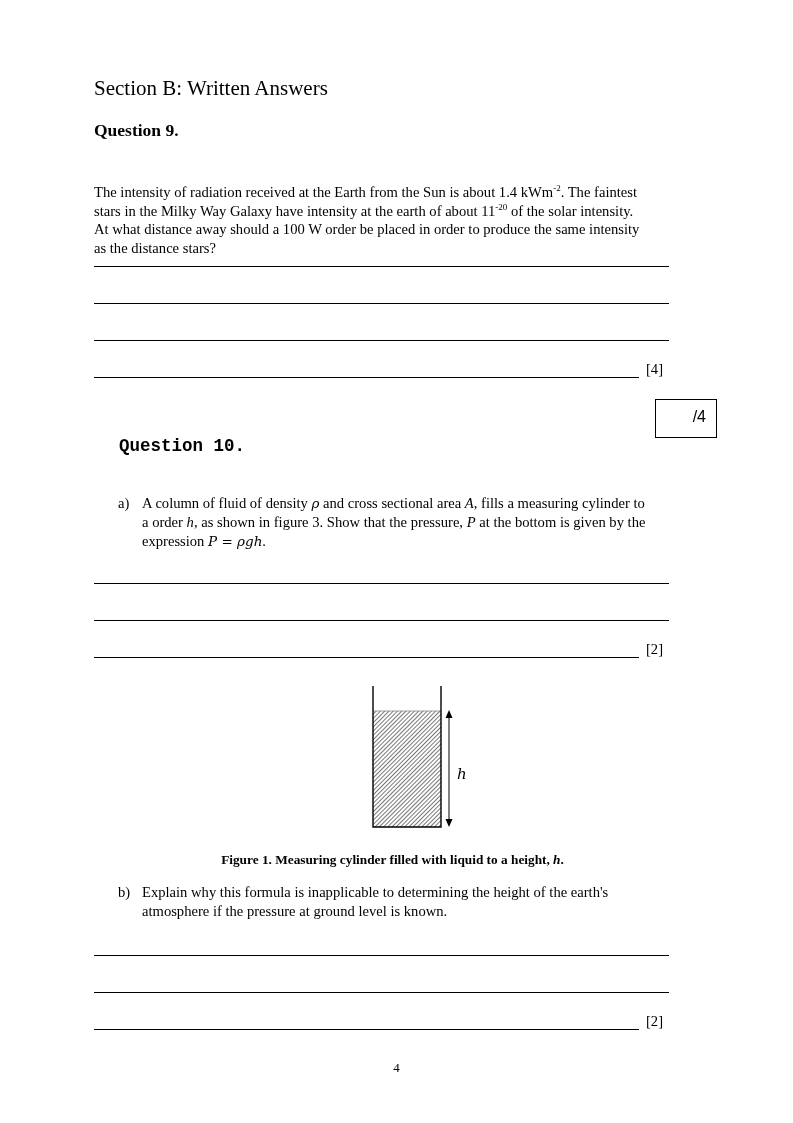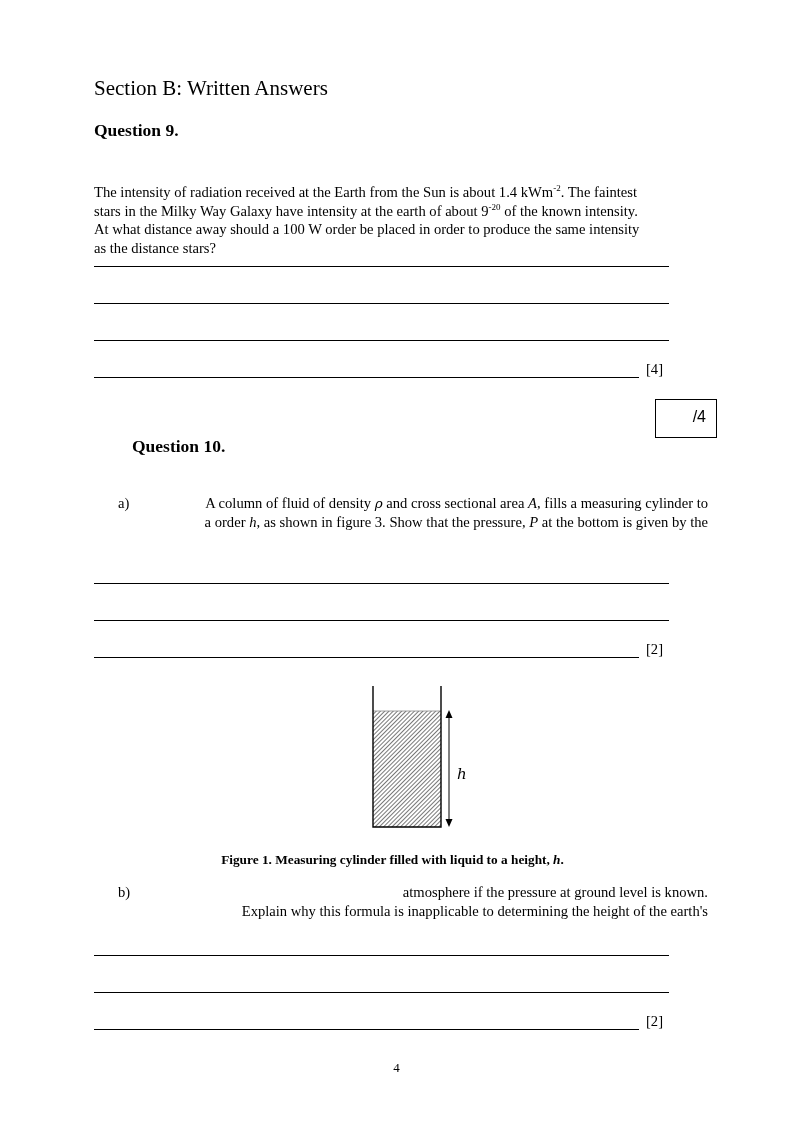--- a/index.html
+++ b/index.html
@@ -9,58 +9,59 @@
     .h1 { font-weight: normal; font-size: 21px; left: 94px; top: 76px; }
     .h2 { font-weight: bold; font-size: 17.5px; }
     .para { font-size: 14.6px; line-height: 18.7px; }
     .line { position: absolute; height: 0; border-top: 1.3px solid #000; }
     .marks { position: absolute; font-size: 14.6px; }
     .markbox { position: absolute; left: 655px; top: 399px; width: 62px; height: 39px;
                border: 1px solid #000; box-sizing: border-box; }
     .markbox span { position: absolute; right: 10px; top: 8px; font-family: "Liberation Sans", sans-serif; font-size: 16px; }
     .item { position: absolute; font-size: 14.6px; line-height: 18.8px; }
     .item .lbl { position: absolute; left: 0; top: 0; }
-    .item .txt { position: absolute; left: 24px; top: 0; right: 0; text-align: right; }
+    .item .txt { position: absolute; left: 24px; top: 0; right: 0; }
     .math { font-style: italic; font-family: "DejaVu Serif", serif; font-size: 13.5px; }
     .ital { font-style: italic; }
     .caption { font-weight: bold; font-size: 13.3px; left: 0; width: 785px; text-align: center; top: 852px; }
     .pagenum { font-size: 13px; left: 0; width: 793px; text-align: center; top: 1060px; }
     sup { font-size: 9px; vertical-align: 6px; line-height: 0; }
   </style>
 </head>
 <body>
 
 <div class="abs h1">Section B: Written Answers</div>
 
 <div class="abs h2" style="left:94px; top:120px;">Question 9.</div>
 
 <div class="abs para" style="left:94px; top:159px; width:620px;margin-top:24px;">
   <div><span>The intensity of radiation received at the Earth from the Sun is about 1.4 kWm</span><sup>-2</sup><span>. The faintest</span></div>
-  <div><span>stars in the Milky Way Galaxy have intensity at the earth of about 9</span><sup>-20</sup><span> of the known intensity.</span></div>
+  <div><span>stars in the Milky Way Galaxy have intensity at the earth of about 11</span><sup>-20</sup><span> of the solar intensity.</span></div>
   <div><span>At what distance away should a 100 W order be placed in order to produce the same intensity</span></div>
   <div><span>as the distance stars?</span></div>
 </div>
 
 <div class="line" style="left:94px; top:266px; width:575px;"></div>
 <div class="line" style="left:94px; top:303px; width:575px;"></div>
 <div class="line" style="left:94px; top:340px; width:575px;"></div>
 <div class="line" style="left:94px; top:377px; width:545px;"></div>
 <div class="marks" style="left:646px; top:361px;">[4]</div>
 
 <div class="markbox">
   <span>/4</span>
 </div>
 
-<div class="abs h2" style="left:132px; top:436px;">Question 10.</div>
+<div class="abs h2" style="left:119px; top:436px;font-family:Liberation Mono, monospace;">Question 10.</div>
 
 <div class="item" style="left:118px; top:494px; width:590px; height:60px;">
   <span class="lbl">a)</span>
   <div class="txt">
     <div><span>A column of fluid of density </span><span class="math">ρ</span><span> and cross sectional area </span><span class="ital">A</span><span>, fills a measuring cylinder to</span></div>
     <div><span>a order </span><span class="ital">h</span><span>, as shown in figure 3. Show that the pressure, </span><span class="ital">P</span><span> at the bottom is given by the</span></div>
+    <div><span>expression </span><span class="math">P = ρgh</span><span>.</span></div>
   </div>
 </div>
 
 <div class="line" style="left:94px; top:583px; width:575px;"></div>
 <div class="line" style="left:94px; top:620px; width:575px;"></div>
 <div class="line" style="left:94px; top:657px; width:545px;"></div>
 <div class="marks" style="left:646px; top:641px;">[2]</div>
 
 <svg class="abs" style="left:360px; top:680px;" width="120" height="155">
   <defs>
@@ -76,22 +77,22 @@
   <polygon points="89,30 85.5,38 92.5,38" fill="#000"></polygon>
   <polygon points="89,147 85.5,139 92.5,139" fill="#000"></polygon>
   <text x="97" y="99" font-family="DejaVu Serif, serif" font-style="italic" font-size="15">h</text>
 </svg>
 
 <div class="abs caption"><span>Figure 1. Measuring cylinder filled with liquid to a height, </span><span class="ital">h</span><span>.</span></div>
 
 <div class="item" style="left:118px; top:883px; width:590px; height:40px;">
   <span class="lbl">b)</span>
   <div class="txt">
+    <div>Explain why this formula is inapplicable to determining the height of the earth's</div>
     <div>atmosphere if the pressure at ground level is known.</div>
-    <div>Explain why this formula is inapplicable to determining the height of the earth's</div>
   </div>
 </div>
 
 <div class="line" style="left:94px; top:955px; width:575px;"></div>
 <div class="line" style="left:94px; top:992px; width:575px;"></div>
 <div class="line" style="left:94px; top:1029px; width:545px;"></div>
 <div class="marks" style="left:646px; top:1013px;">[2]</div>
 
 <div class="abs pagenum">4</div>
 

